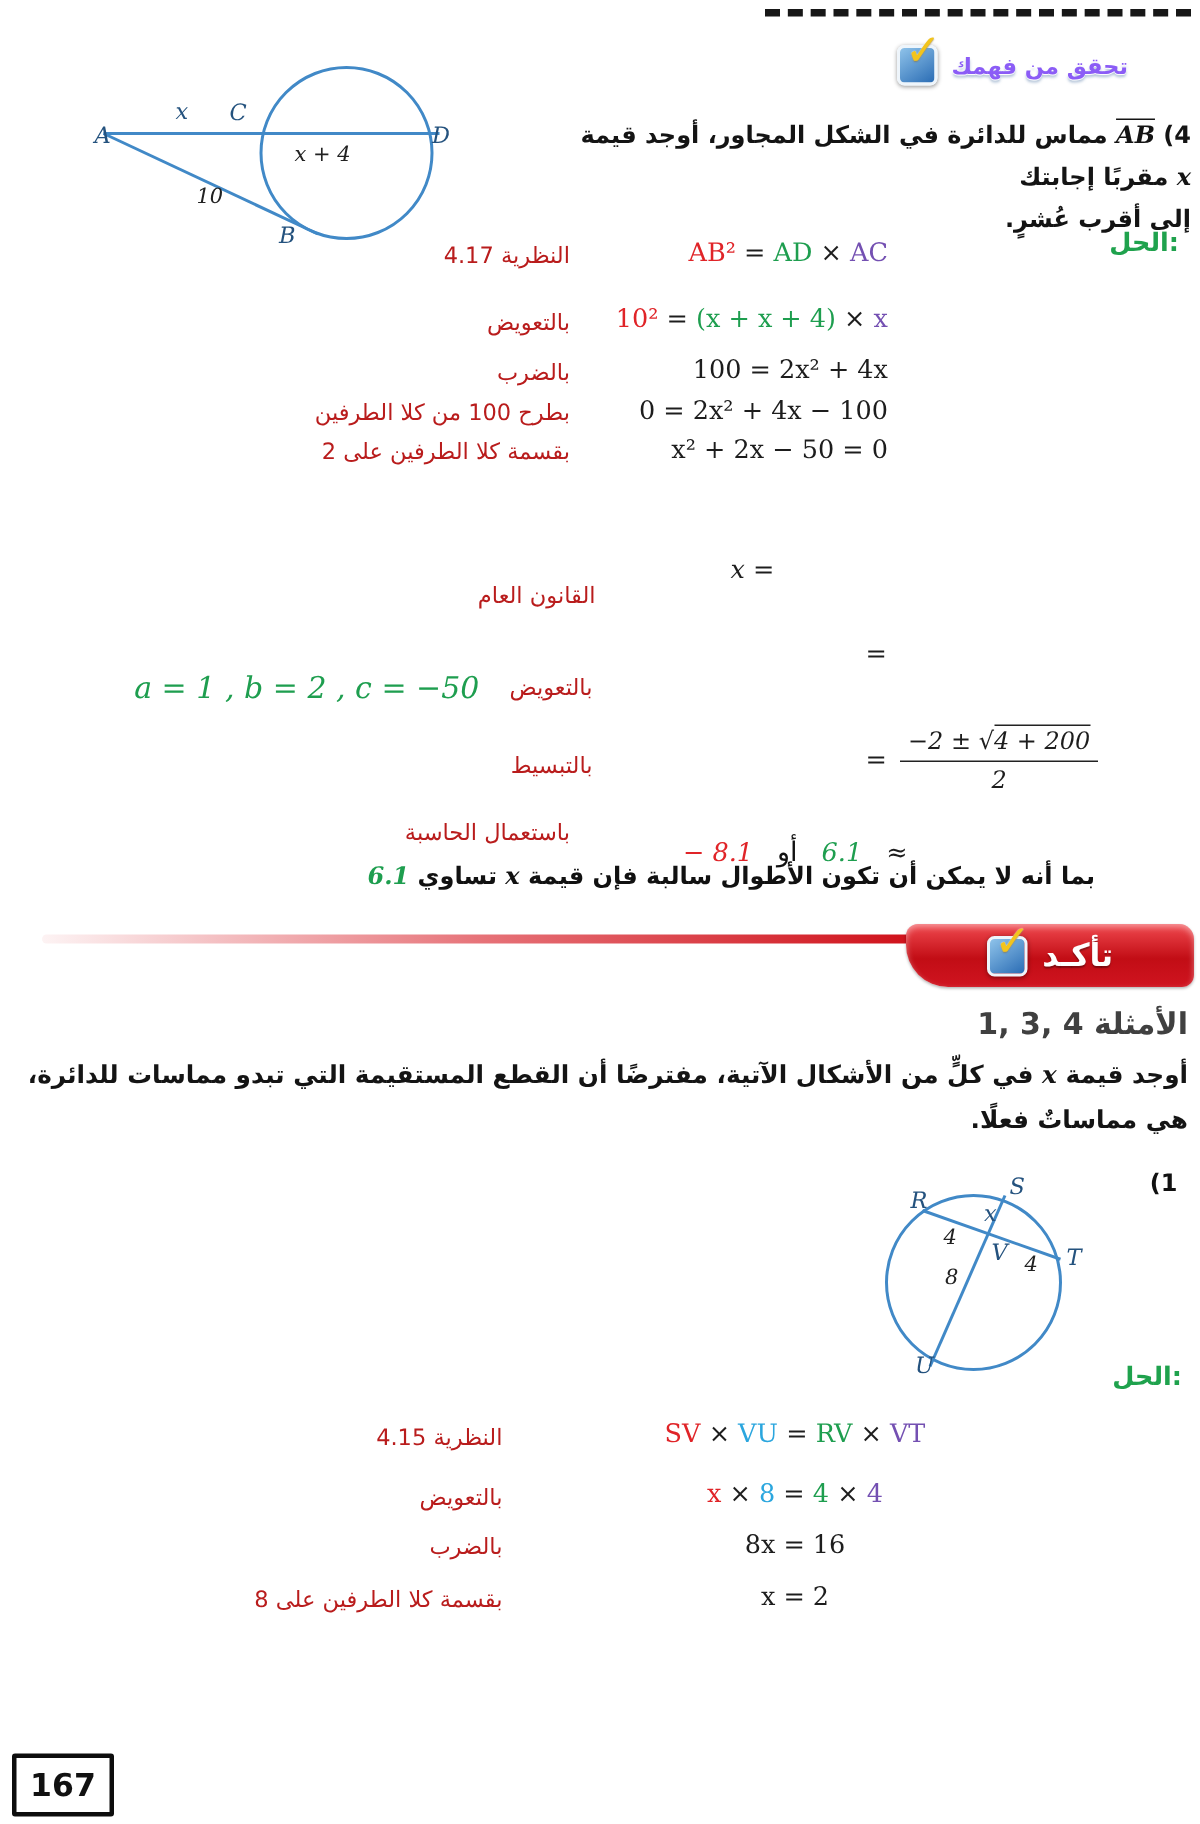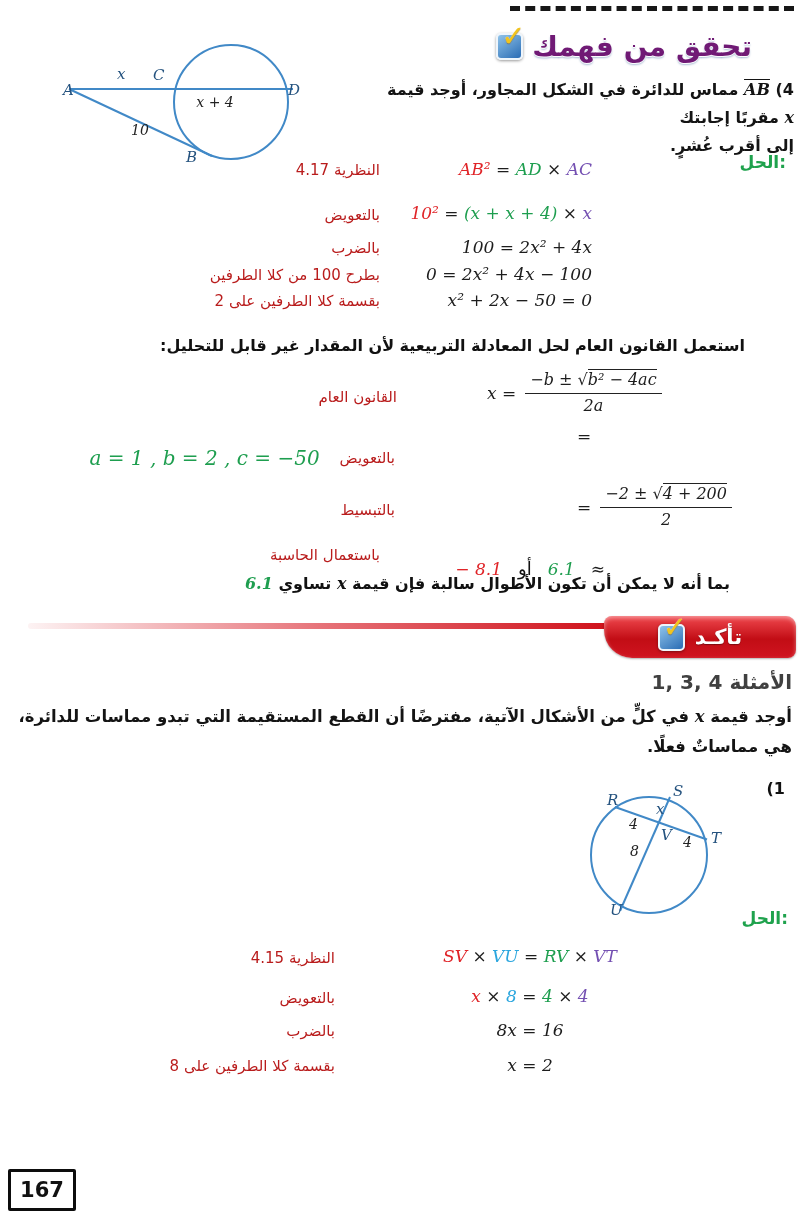--- a/index.html
+++ b/index.html
@@ -4,21 +4,21 @@
 <style>
   html,body{margin:0;padding:0;background:#fff;}
   #page{position:relative;width:800px;height:1216px;background:#ffffff;overflow:hidden;
         font-family:"DejaVu Sans",sans-serif;color:#1c1c1c;}
 
   
   .dashes{position:absolute;top:6px;right:6px;width:284px;height:0;border-top:5px dashed #171717;}
 
   
   .hdr{position:absolute;top:30px;right:48px;display:flex;align-items:center;gap:9px;}
-  .hdr-title{font-size:28px;font-weight:700;color:#701a75;
+  .hdr-title{font-size:15px;font-weight:700;color:#8b5cf6;
              text-shadow:0 1px 0 rgba(255,255,255,.95),0 2px 2px rgba(50,95,150,.4);}
   .checkbox{display:inline-block;width:23px;height:23px;position:relative;flex:0 0 auto;
             background:linear-gradient(145deg,#8fc3ea,#2a6cb4);
             border:2px solid #eef5fb;border-radius:5px;box-shadow:0 1px 3px rgba(0,0,0,.4);}
   .tick{position:absolute;left:3px;top:-13px;font-size:29px;line-height:1;font-weight:700;
         color:#f2c41d;text-shadow:0 1px 1px rgba(110,75,0,.55),0 0 1px #fff;}
 
   
   .diag1{position:absolute;left:55px;top:38px;}
   .diag2{position:absolute;left:573px;top:783px;}
@@ -31,21 +31,21 @@
       font-size:16px;font-weight:700;line-height:1.75;color:#141414;}
   .math{font-family:"DejaVu Serif",serif;font-style:italic;}
   .ab{text-decoration:overline;}
   .pnum{font-weight:700;}
 
   .sol-label{position:absolute;font-weight:700;font-size:17px;color:#1fa24d;}
   .lbl1{top:152px;right:14px;}
   .lbl2{top:908px;right:12px;}
 
   
-  .eq{position:absolute;font-family:"DejaVu Serif",serif;font-style:italic;font-size:17px;
+  .eq{position:absolute;font-family:"DejaVu Serif",serif;font-size:17px;
       color:#1d1d1d;white-space:nowrap;}
   .eq1{right:208px;text-align:right;}
   .eq2{right:170px;width:200px;text-align:center;}
   .e1a{top:159px}.e1b{top:203px}.e1c{top:237px}.e1d{top:264px}.e1e{top:290px}
   .e2a{top:946px}.e2b{top:986px}.e2c{top:1020px}.e2d{top:1055px}
 
   .reason{position:absolute;direction:rtl;font-size:15px;color:#b91c1c;white-space:nowrap;}
   .r1a{top:161px;right:420px}.r1b{top:206px;right:420px}.r1c{top:239px;right:420px}
   .r1d{top:266px;right:420px}.r1e{top:292px;right:420px}
   .r2a{top:949px;right:465px}.r2b{top:989px;right:465px}.r2c{top:1022px;right:465px}.r2d{top:1057px;right:465px}
@@ -143,28 +143,23 @@
 
   <div class="eq eq1 e1c"><span>100 = 2x² + 4x</span></div>
   <div class="reason r1c">بالضرب</div>
 
   <div class="eq eq1 e1d"><span>0 = 2x² + 4x − 100</span></div>
   <div class="reason r1d">بطرح 100 من كلا الطرفين</div>
 
   <div class="eq eq1 e1e"><span>x² + 2x − 50 = 0</span></div>
   <div class="reason r1e">بقسمة كلا الطرفين على 2</div>
 
-  <div class="qintro">استعمل القانون العام لحل المعادلة التربيعية لأن المقدار غير قابل للتحليل:</div>
 
   <div class="qrow qa">
     <span class="lhs">x =</span>
-    <span class="frac">
-        <span class="num"><span>−b ± </span><span class="sq">√</span><span class="rad">b² − 4ac</span></span>
-        <span class="den">2a</span>
-      </span>
   </div>
   <div class="reason qra">القانون العام</div>
 
   <div class="qrow qb">
     <span class="lhs">=</span>
   </div>
   <div class="qrb-wrap">
     <span class="qvals">a = 1 , b = 2 , c = −50</span>
     <span class="reason qrb-label">بالتعويض</span>
   </div>

